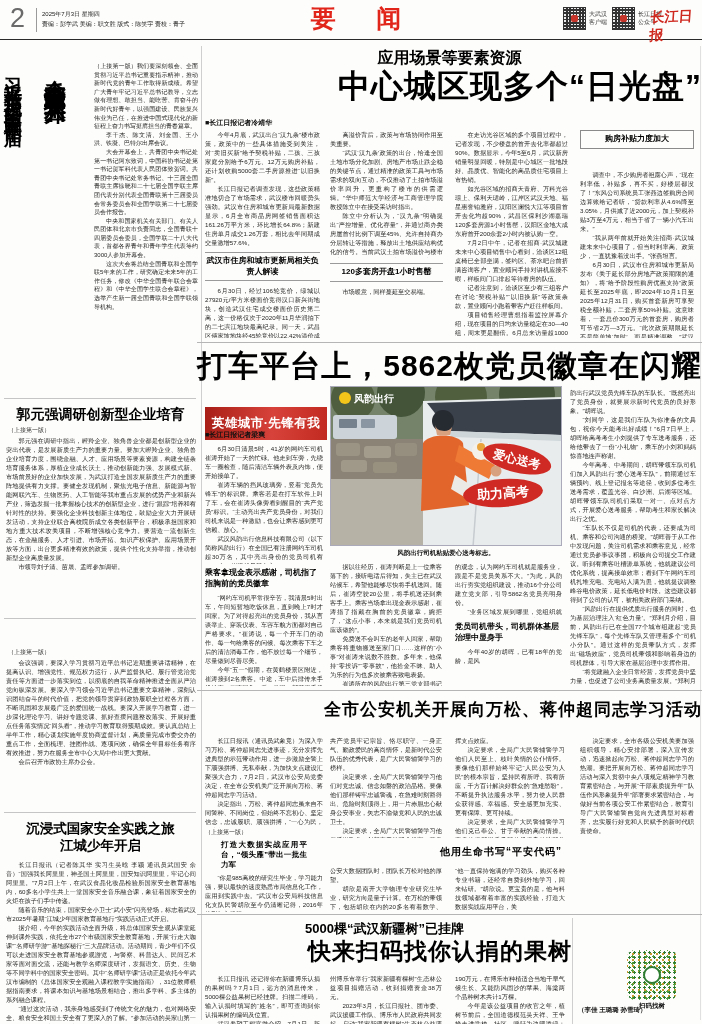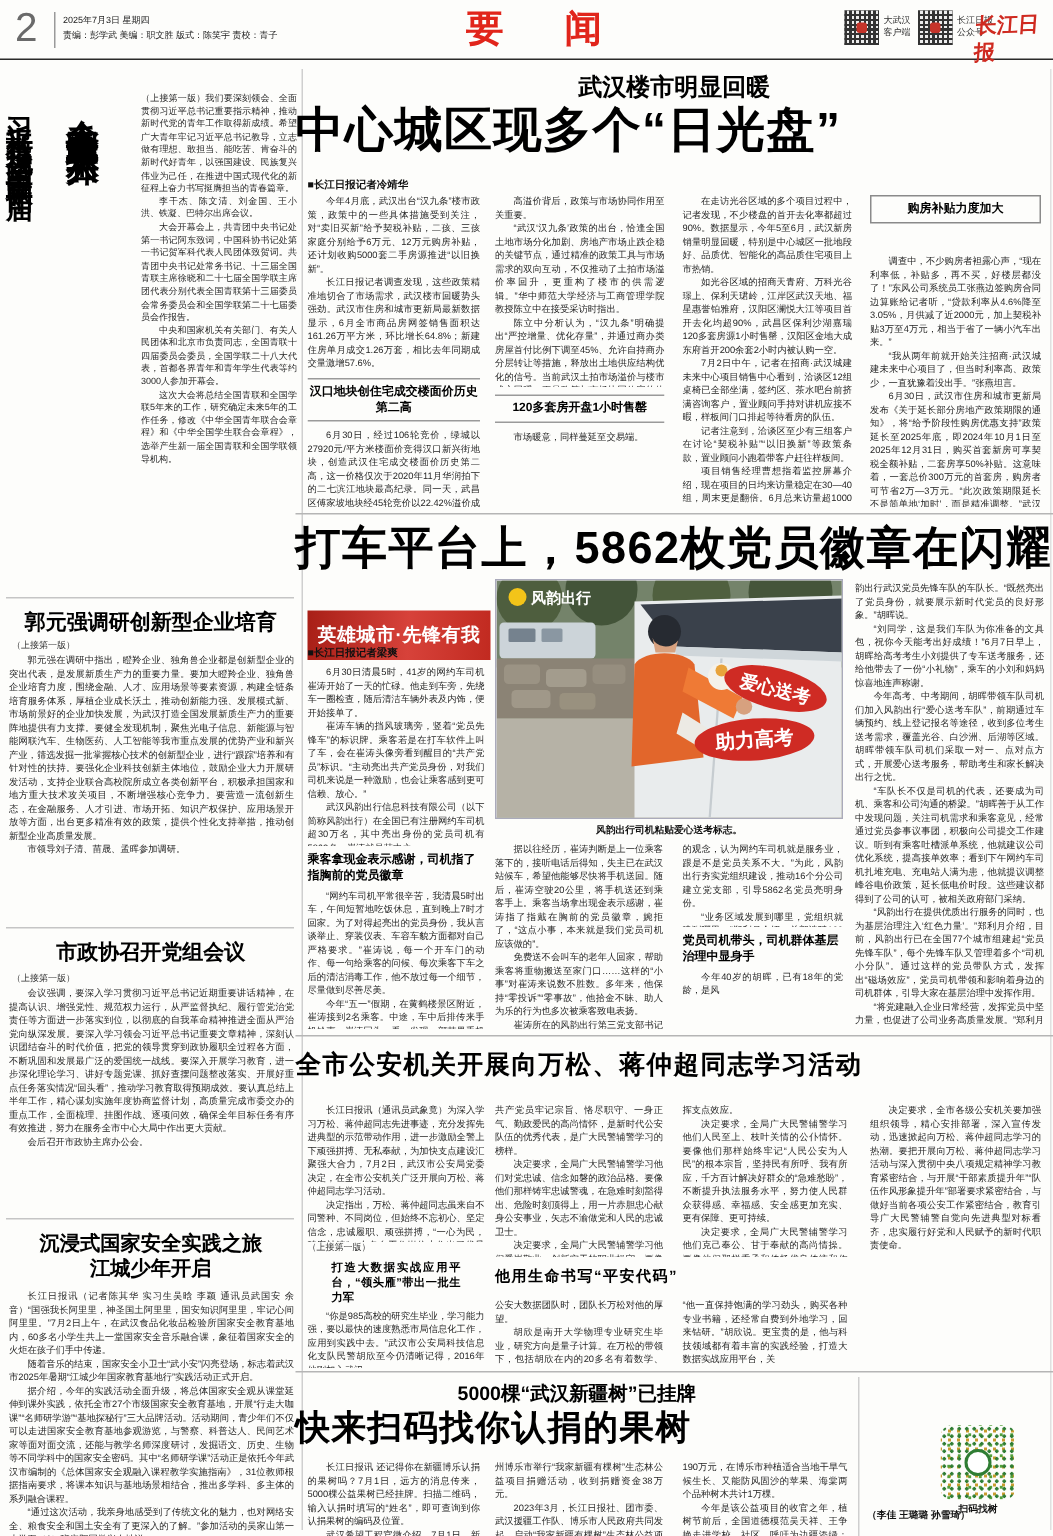--- a/index.html
+++ b/index.html
@@ -30,21 +30,21 @@
 .ruled{border-top:1px solid #9a9a9a;border-bottom:1px solid #9a9a9a;padding:3px 0;margin:5px 0;}
 .boxed{border:1px solid #8a8a8a;padding:3px 2px;margin:0 0 21px;}
 .subleft{font-weight:bold;font-size:7.5px;line-height:10px;text-indent:0;margin:3px 16px;color:#000;}
 .tag{position:absolute;font-size:6px;color:#333;}
 .byline{position:absolute;font-size:7px;font-weight:bold;color:#111;}
 
 .vh{position:absolute;writing-mode:vertical-rl;text-orientation:upright;font-weight:900;line-height:1;color:#000;}
 .rail-h{position:absolute;left:0;width:100%;text-align:center;font-size:14px;font-weight:900;color:#000;}
 .rail-h2{position:absolute;left:0;width:100%;text-align:center;font-size:13.5px;line-height:17px;font-weight:900;color:#000;}
 .kicker{position:absolute;text-align:center;font-weight:900;color:#000;}
-.bighead{position:absolute;text-align:left;font-weight:900;color:#000;letter-spacing:1px;}
+.bighead{position:absolute;text-align:right;font-weight:900;color:#000;letter-spacing:1px;}
 .mainarea{position:absolute;left:197px;top:42px;width:505px;height:982px;}
 
 .banner{position:absolute;background:linear-gradient(93deg,#a81f17,#d7423a 55%,#c12a20);color:#fff;font-weight:900;font-size:12.5px;display:flex;align-items:center;justify-content:center;letter-spacing:.5px;margin-top:17px;}
 .photobox{position:absolute;border:1px solid #aab;overflow:hidden;}
 .caption{position:absolute;text-align:center;font-size:6.5px;font-weight:bold;color:#111;}
 
 .qr-big{position:absolute;width:50px;height:50px;border-radius:8px;background:radial-gradient(#2f7d33 1.1px,transparent 1.2px),radial-gradient(#53a13a 1.1px,transparent 1.2px),radial-gradient(#c99b2e 1px,transparent 1.1px);background-size:5px 5px,7px 7px,6px 6px;background-position:0 0,2px 3px,3px 1px;}
 .qr-big::after{content:"";position:absolute;left:16px;top:16px;width:14px;height:14px;background:#fff;border:2px solid #2f7d33;border-radius:50%;}
 .qrspace{float:right;width:54px;height:58px;margin:0 0 2px 3px;}
 .sig{position:absolute;font-size:6.5px;font-weight:bold;color:#111;}
@@ -90,21 +90,20 @@
 
     <h3 class="rail-h" style="top:346px;">郭元强调研创新型企业培育</h3>
     <div class="tag" style="left:8px;top:366px;">（上接第一版）</div>
     <div class="col" style="left:6px;top:376px;width:190px;height:178px;">
         <p>郭元强在调研中指出，瞪羚企业、独角兽企业都是创新型企业的突出代表，是发展新质生产力的重要力量。要加大瞪羚企业、独角兽企业培育力度，围绕金融、人才、应用场景等要素资源，构建全链条培育服务体系，厚植企业成长沃土，推动创新能力强、发展模式新、市场前景好的企业加快发展，为武汉打造全国发展新质生产力的重要阵地提供有力支撑。要健全发现机制，聚焦光电子信息、新能源与智能网联汽车、生物医药、人工智能等我市重点发展的优势产业和新兴产业，筛选发掘一批掌握核心技术的创新型企业，进行“跟踪”培养和有针对性的扶持。要强化企业科技创新主体地位，鼓励企业大力开展研发活动，支持企业联合高校院所成立各类创新平台，积极承担国家和地方重大技术攻关项目，不断增强核心竞争力。要营造一流创新生态，在金融服务、人才引进、市场开拓、知识产权保护、应用场景开放等方面，出台更多精准有效的政策，提供个性化支持举措，推动创新型企业高质量发展。</p>
         <p>市领导刘子清、苗晟、孟晖参加调研。</p>
       </div>
 
     <div class="hr" style="left:4px;top:558px;width:192px;"></div>
 
-    <h3 class="rail-h" style="top:566px;">市政协召开党组会议</h3>
     <div class="tag" style="left:8px;top:588px;">（上接第一版）</div>
     <div class="col" style="left:6px;top:598px;width:190px;height:150px;">
         <p>会议强调，要深入学习贯彻习近平总书记近期重要讲话精神，在提高认识、增强党性、规范权力运行，从严监督执纪、履行管党治党责任等方面进一步落实到位，以彻底的自我革命精神推进全面从严治党向纵深发展。要深入学习领会习近平总书记重要文章精神，深刻认识团结奋斗的时代价值，把党的领导贯穿到政协履职全过程各方面，不断巩固和发展最广泛的爱国统一战线。要深入开展学习教育，进一步深化理论学习、讲好专题党课、抓好查摆问题整改落实、开展好重点任务落实情况“回头看”，推动学习教育取得预期成效。要认真总结上半年工作，精心谋划实施年度协商监督计划，高质量完成市委交办的重点工作，全面梳理、挂图作战、逐项问效，确保全年目标任务有序有效推进，努力在服务全市中心大局中作出更大贡献。</p>
         <p>会后召开市政协主席办公会。</p>
       </div>
 
     <div class="hr" style="left:4px;top:752px;width:192px;"></div>
 
     <h3 class="rail-h2" style="top:760px;">
       <span style="display:block;">沉浸式国家安全实践之旅</span>
@@ -118,30 +117,30 @@
         <p>据悉，活动首日就吸引超过200组家庭报名参与，预计暑期将覆盖全市爱心托管班1.5万余名学生。这个夏天，江城少年将在“武小安”的陪伴下，开启一场别开生面的国家安全实践之旅。</p>
       </div>
   </section>
 
   <div class="vr" style="left:201px;top:46px;height:974px;"></div>
   <div class="vr" style="left:700px;top:46px;height:974px;background:#e0e0e0;"></div>
 
   <main class="mainarea">
 
     <section>
-      <div class="kicker" style="left:0;top:6px;width:505px;font-size:16px;">武汉楼市明显回暖</div>
+      <div class="kicker" style="left:0;top:6px;width:505px;font-size:16px;">应用场景等要素资源</div>
       <div class="bighead" style="left:0;top:24px;width:505px;font-size:32px;line-height:40px;">中心城区现多个“日光盘”</div>
       <div class="byline" style="left:8px;top:76px;">■长江日报记者冷靖华</div>
 
       <div class="col" style="left:8px;top:88px;width:115px;height:208px;">
         <div>
             <p>今年4月底，武汉出台“汉九条”楼市政策，政策中的一些具体措施受到关注，对“卖旧买新”给予契税补贴，二孩、三孩家庭分别给予6万元、12万元购房补贴，还计划收购5000套二手房源推进“以旧换新”。</p>
             <p>长江日报记者调查发现，这些政策精准地切合了市场需求，武汉楼市回暖势头强劲。武汉市住房和城市更新局最新数据显示，6月全市商品房网签销售面积达161.26万平方米，环比增长64.8%；新建住房单月成交1.26万套，相比去年同期成交量激增57.6%。</p>
           </div>
-        <div class="subhead ruled">汉口地块创住宅成交楼面价历史第二高</div>
+        <div class="subhead ruled">武汉市住房和城市更新局相关负责人解读</div>
         <div>
             <p>6月30日，经过106轮竞价，绿城以27920元/平方米楼面价竞得汉口新兴街地块，创造武汉住宅成交楼面价历史第二高，这一价格仅次于2020年11月华润拍下的二七滨江地块最高纪录。同一天，武昌区傅家坡地块经45轮竞价以22.42%溢价成交。</p>
           </div>
       </div>
 
       <div class="col" style="left:133px;top:88px;width:113px;height:208px;">
         <div class="clip" style="height:128px;">
             <p>高溢价背后，政策与市场协同作用至关重要。</p>
             <p>“武汉‘汉九条’政策的出台，恰逢全国土地市场分化加剧、房地产市场止跌企稳的关键节点，通过精准的政策工具与市场需求的双向互动，不仅推动了土拍市场溢价率回升，更重构了楼市的供需逻辑。”华中师范大学经济与工商管理学院教授陈立中在接受采访时指出。</p>
             <p>陈立中分析认为，“汉九条”明确提出“严控增量、优化存量”，并通过商办类房屋首付比例下调至45%、允许自持商办分层转让等措施，释放出土地供应结构优化的信号。当前武汉土拍市场溢价与楼市成交回暖，正是政策与市场协同效应的体现。</p>

